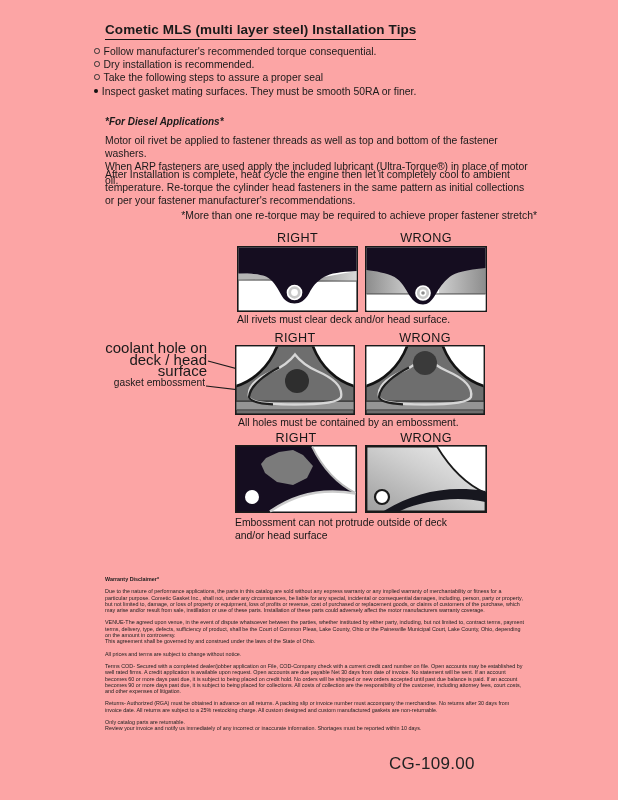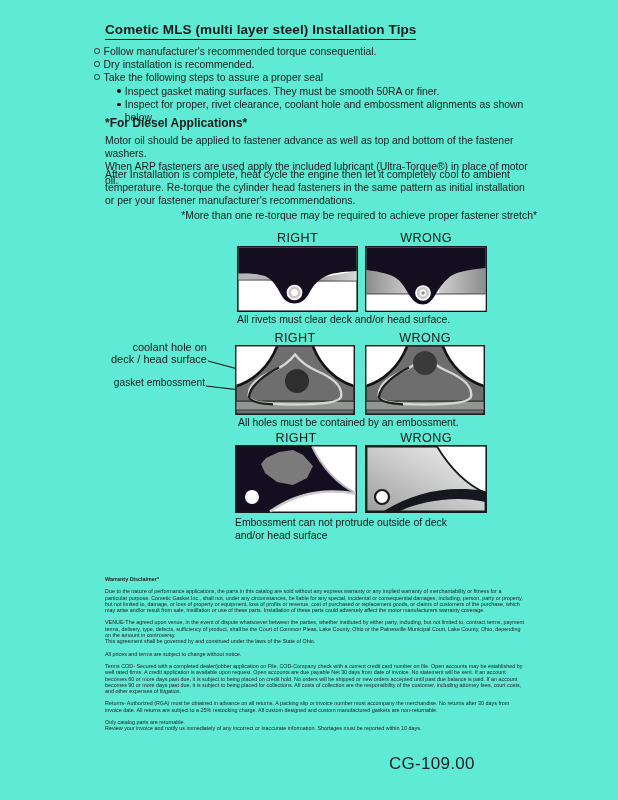--- a/index.html
+++ b/index.html
@@ -1,50 +1,50 @@
 <!DOCTYPE html>
 <html><head>
 <meta charset="utf-8">
 <style>
   html,body{margin:0;padding:0;background:#ffffff;}
   #page{
-    position:relative;width:618px;height:800px;background:#5eead4;overflow:hidden;
+    position:relative;width:618px;height:800px;background:#fca5a5;overflow:hidden;
     font-family:"Liberation Sans","DejaVu Sans",sans-serif;color:#1a1a1a;
   }
   .abs{position:absolute;}
   
   #title{top:22px;left:105px;font-size:13.5px;font-weight:bold;border-bottom:1.6px solid #111;padding-bottom:2px;letter-spacing:.1px;}
   
   #tips{top:45px;left:94px;width:460px;font-size:10.4px;line-height:13.2px;}
   .tip-row{display:flex;align-items:baseline;}
-  .tip-sub{margin-left:23px;}
+  .tip-sub{}
   .obullet{display:inline-block;width:3.6px;height:3.6px;border:1px solid #333;border-radius:50%;margin-right:4px;flex:0 0 auto;position:relative;top:-1.5px;}
   .fbullet{display:inline-block;width:3.8px;height:3.8px;background:#111;border-radius:50%;margin-right:4px;flex:0 0 auto;position:relative;top:-1.5px;}
   
-  #diesel-heading{top:116px;left:105px;font-size:12px;font-weight:bold;}
+  #diesel-heading{top:116px;left:105px;font-size:10px;font-weight:bold;font-style:italic;}
   .para{left:105px;width:432px;font-size:10.4px;line-height:13.2px;}
   #diesel-para1{top:134px;}
   #diesel-para2{top:168px;}
   #diesel-note{top:209px;text-align:right;}
   
   .dg-header{font-size:12.6px;text-align:center;letter-spacing:.4px;color:#161616;}
   .dg-caption{font-size:10.4px;line-height:12.5px;color:#161616;}
   .dg-box{display:block;}
   
   #r1-right-h{top:231px;left:237px;width:121px;}
   #r1-wrong-h{top:231px;left:365px;width:122px;}
   #r1-right{top:246px;left:237px;}
   #r1-wrong{top:246px;left:365px;}
   #r1-caption{top:314px;left:237px;width:280px;}
   #r2-right-h{top:331px;left:235px;width:120px;}
   #r2-wrong-h{top:331px;left:365px;width:120px;}
   #r2-right{top:345px;left:235px;}
   #r2-wrong{top:345px;left:365px;}
   #r2-caption{top:417px;left:238px;width:280px;}
-  #lbl-coolant{top:342px;left:92px;width:115px;text-align:right;font-size:11px;line-height:11.5px;}
+  #lbl-coolant{top:342px;left:92px;width:115px;text-align:right;font-size:15px;line-height:11.5px;}
   #lbl-emboss{top:377px;left:86px;width:119px;text-align:right;font-size:10.2px;}
   #leader-lines{top:340px;left:95px;pointer-events:none;}
   #r3-right-h{top:431px;left:235px;width:122px;}
   #r3-wrong-h{top:431px;left:365px;width:122px;}
   #r3-right{top:445px;left:235px;}
   #r3-wrong{top:445px;left:365px;}
   #r3-caption{top:517px;left:235px;width:290px;}
   
   #legal{top:576px;left:105px;width:420px;font-size:5.4px;line-height:6.3px;color:#222;}
   #legal .lpara{margin:0 0 6px 0;}
@@ -69,34 +69,30 @@
       <span>Dry installation is recommended.</span>
     </div>
     <div class="tip-row">
       <span class="obullet"></span>
       <span>Take the following steps to assure a proper seal</span>
     </div>
     <div class="tip-row tip-sub">
       <span class="fbullet"></span>
       <span>Inspect gasket mating surfaces.  They must be smooth 50RA or finer.</span>
     </div>
-    <div class="tip-row tip-sub">
-      <span class="fbullet"></span>
-      <span>Inspect for proper, rivet clearance, coolant hole and embossment alignments as shown below.</span>
-    </div>
   </div>
 
   <div id="diesel-heading" class="abs">*For Diesel Applications*</div>
   <div id="diesel-para1" class="abs para">
-    <div>Motor oil should be applied to fastener advance as well as top and bottom of the fastener washers.</div>
+    <div>Motor oil rivet be applied to fastener threads as well as top and bottom of the fastener washers.</div>
     <div>When ARP fasteners are used apply the included lubricant (Ultra-Torque®) in place of motor oil.</div>
   </div>
   <div id="diesel-para2" class="abs para">
     <div>After Installation is complete, heat cycle the engine then let it completely cool to ambient</div>
-    <div>temperature. Re-torque the cylinder head fasteners in the same pattern as initial installation</div>
+    <div>temperature. Re-torque the cylinder head fasteners in the same pattern as initial collections</div>
     <div>or per your fastener manufacturer's recommendations.</div>
   </div>
   <div id="diesel-note" class="abs para">*More than one re-torque may be required to achieve proper fastener stretch*</div>
 
   <div id="r1-right-h" class="abs dg-header">RIGHT</div>
   <div id="r1-wrong-h" class="abs dg-header">WRONG</div>
 
   <svg id="r1-right" class="abs dg-box" width="121" height="66" viewBox="0 0 121 66">
     <rect x="0.8" y="0.8" width="119.4" height="64.4" fill="#ffffff" stroke="#1a1a1a" stroke-width="1.6"></rect>
     <polygon points="1.5,27 44,30 44,34.5 1.5,33.5" fill="#b5b5b5"></polygon>

